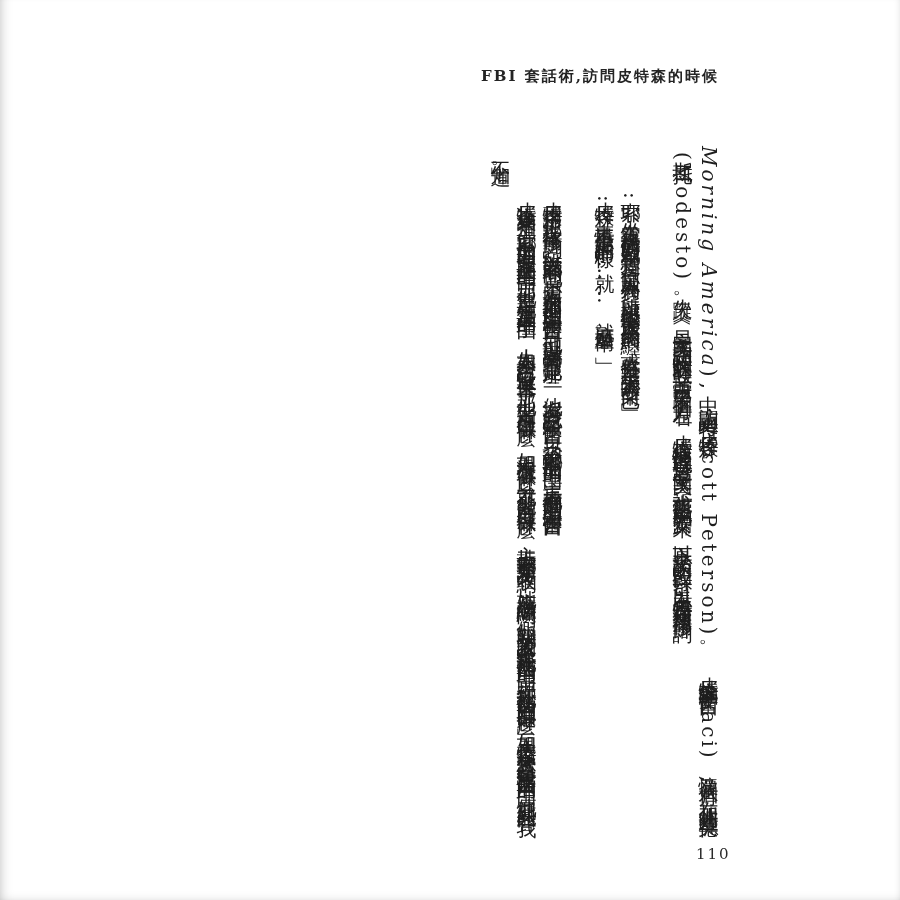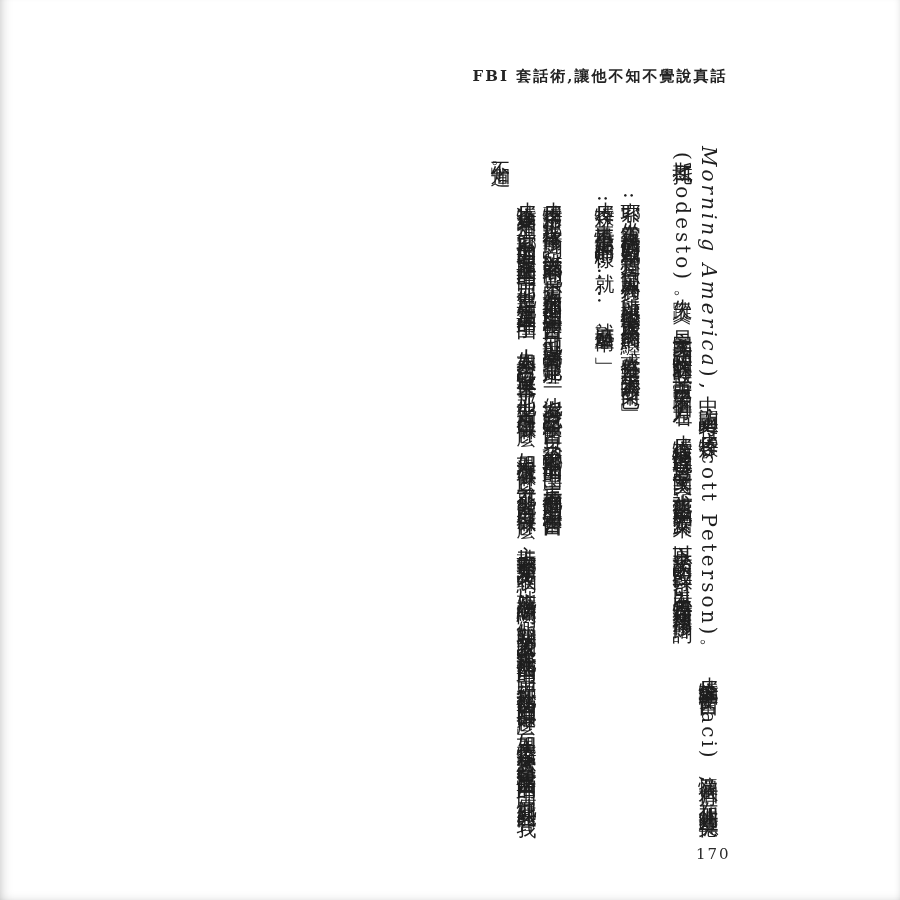--- a/index.html
+++ b/index.html
@@ -66,29 +66,29 @@
     top: 845px;
     left: 696px;
     font-size: 15px;
     letter-spacing: 2px;
     color: #2a2a2a;
   }
 </style>
 </head>
 <body>
 
-<header class="running-head">FBI 套話術,讓他不知不覺說真話</header>
+<header class="running-head">FBI 套話術,訪問皮特森的時候</header>
 
 <main class="text-block">
 
   <p class="para no-indent"><span class="en-italic">Morning America</span><span>)中,訪問史考特·皮特森(Scott Peterson)。皮特森的妻子蕾西(Laci)懷孕八個月,在加州郊區莫德斯托(Modesto)失蹤。《早安美國》訪問皮特森的時候,蕾西已失蹤了一個月左右。皮特森假惺惺的現身於《早安美國》,祈求蕾西能夠平安歸來。以下是訪談的一段節錄,可以看出皮特森如何使用修飾詞。</span></p>
 
   <p class="para gap-before">索耶:「坐在電視機前的觀眾都想知道,你是因為外遇,所以想擺脫你太太與孩子的糾纏?或者你只是跟太太大吵一架而已?」</p>
 
   <p class="para">皮特森:「事情不是妳講的那樣。就……就這麼簡單。」</p>
 
   <p class="para gap-before">皮特森用了「那樣」當修飾詞,所以當索耶問他,是否因為前述那兩個理由殺害蕾西,他可以誠實回答「不是那些」。他沒有否認自己殺了蕾西,只否認了索耶提出的理由;這表示他有別的理由殺害蕾西。</p>
 
   <p class="para">皮特森如果知道,索耶提出的理由並非真正的理由,那他一定早就知道真正的理由了。人如果要說自己沒做某件事,那他一定知道自己做了什麼。如果沒有做了什麼,就不可能知道自己沒做什麼。主持人索耶如果要「收網」,她應該繼續問:「假如我剛才說的不是你殺死蕾西的理由,那你殺死蕾西的理由是什麼?」如果皮特森不想透露自己殺害蕾西的理由,他就只能回答「我不知道」。</p>
 
 </main>
 
-<div class="page-number">170</div>
+<div class="page-number">110</div>
 
 </body></html>

